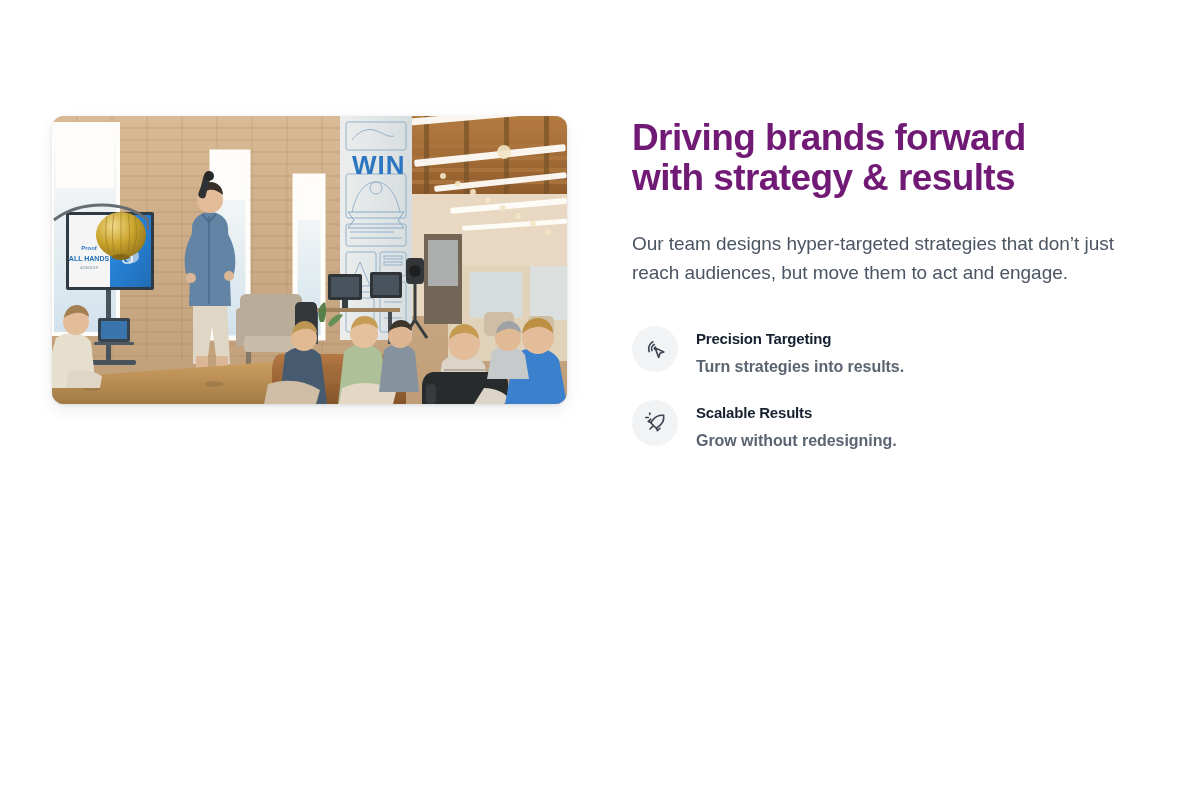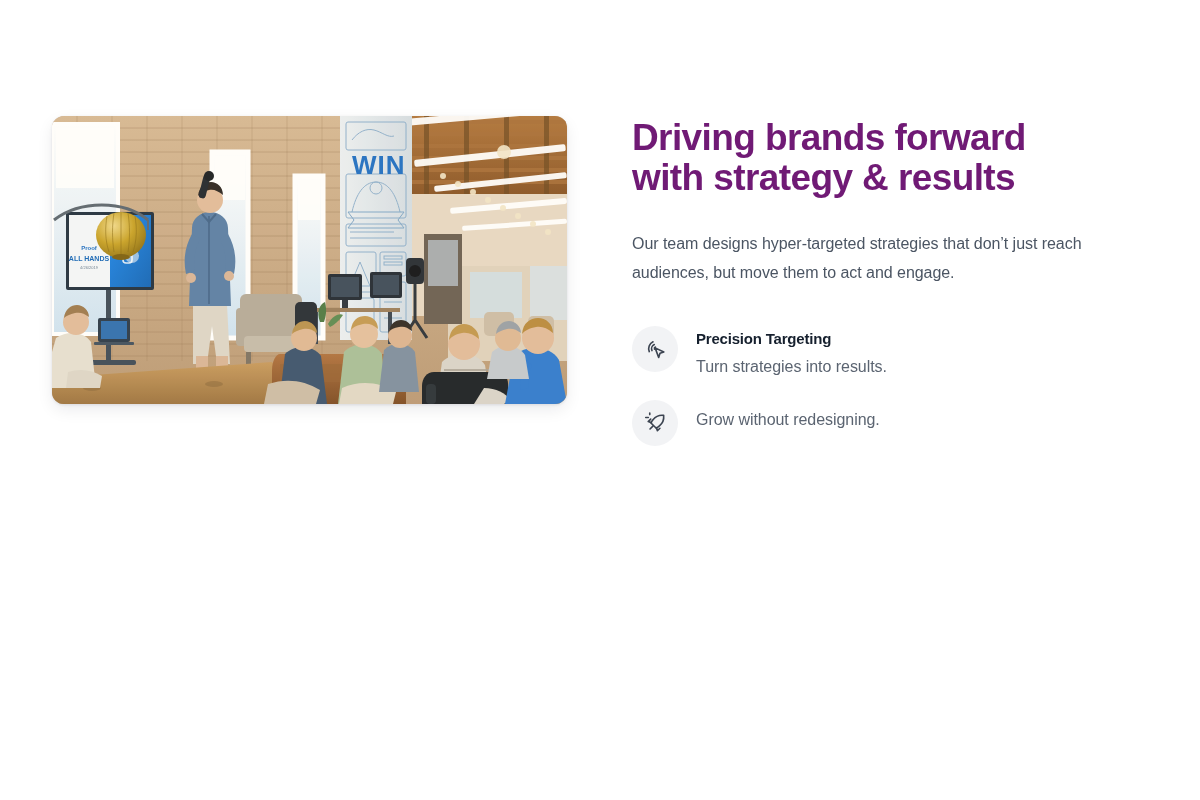--- a/index.html
+++ b/index.html
@@ -61,21 +61,21 @@
     font-size: 37px;
     line-height: 40px;
     font-weight: 700;
     letter-spacing: -0.6px;
     color: #701a75;
     white-space: pre-line;
   }
 
   .lede {
     margin-top: 31px;
-    font-size: 16px;
+    font-size: 19px;
     line-height: 29px;
     font-weight: 400;
     color: #4b5563;
     letter-spacing: -0.05px;
     max-width: 516px;
   }
 
   
   .features {
     margin-top: 38px;
@@ -115,21 +115,21 @@
     line-height: 21px;
     font-weight: 700;
     color: #16202e;
     letter-spacing: -0.2px;
   }
 
   .feature-desc {
     margin-top: 8px;
     font-size: 16px;
     line-height: 20px;
-    font-weight: 400;
+    font-weight: 700;
     color: #5b6471;
     letter-spacing: -0.05px;
   }
 </style>
 </head>
 <body>
 
 <div class="page">
   <div class="section">
 
@@ -456,20 +456,21 @@
           <div class="feature-icon">
             <svg viewBox="0 0 24 24" fill="none" stroke="#3c4451" stroke-width="1.7" stroke-linecap="round" stroke-linejoin="round">
               <path d="M20.5 3.5c-4.6-.5-8.3 1.1-10.9 4.4l-2.6 3.3 5.8 5.8 3.3-2.6c3.3-2.6 4.9-6.3 4.4-10.9z"></path>
               <path d="M9.3 14.7l-3 3"></path>
               <path d="M7.8 11.2L4.4 10 7 7.4"></path>
               <path d="M12.8 16.2L14 19.6l2.6-2.6"></path>
               <path d="M4.5 5.8H1.8M6 2.7V1"></path>
             </svg>
           </div>
           <div class="feature-body">
+            <div class="feature-title">Scalable Results</div>
             <div class="feature-desc">Grow without redesigning.</div>
           </div>
         </div>
 
       </div>
     </div>
 
   </div>
 </div>
 

